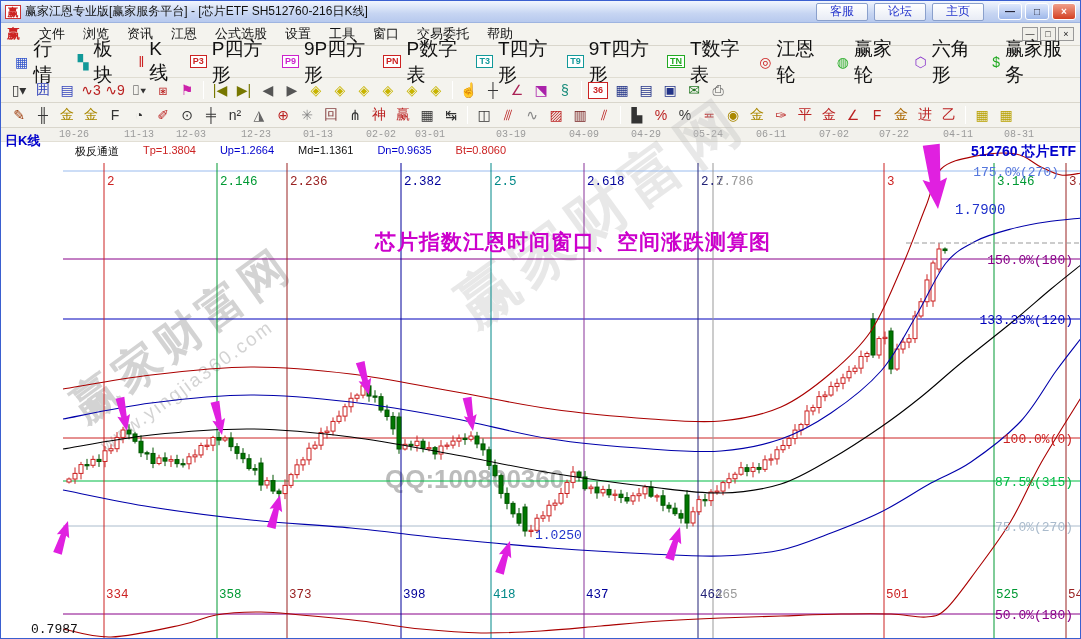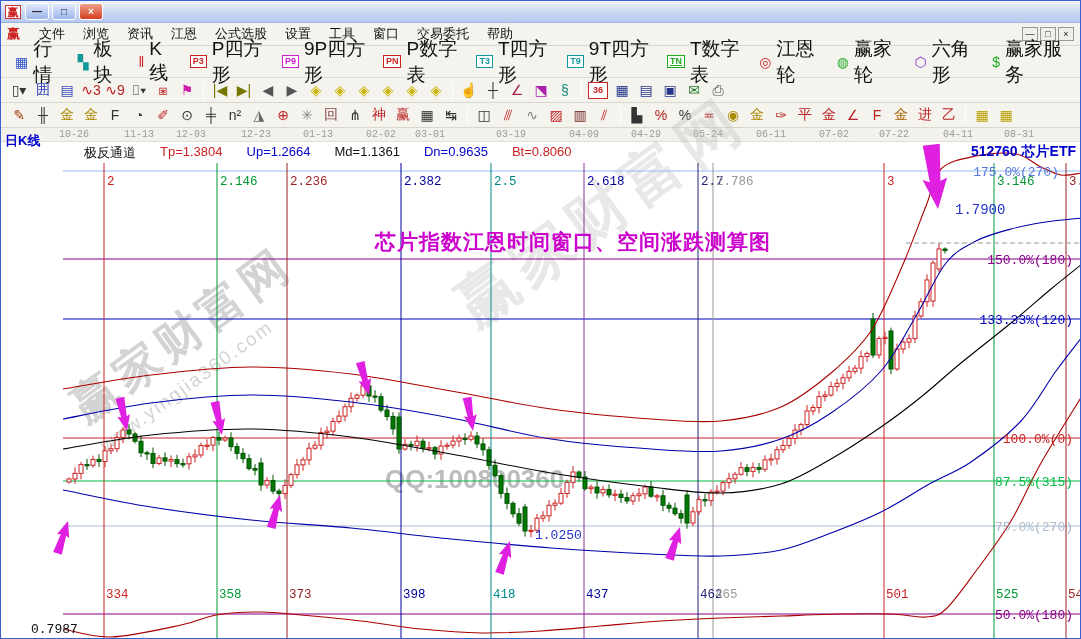--- a/index.html
+++ b/index.html
@@ -50,33 +50,39 @@
   .chartarea{position:relative;width:1081px;height:498px;background:#fff;}
   .wm{position:absolute;z-index:1;pointer-events:none;white-space:nowrap;}
   .wm-big{left:58px;top:160px;transform:rotate(-36deg);color:rgba(175,175,175,0.55);
     font-size:46px;font-weight:bold;letter-spacing:6px;}
   .wm-big .wm-url{display:block;font-size:19px;letter-spacing:2px;font-weight:normal;margin-top:2px;}
   .wm-big2{left:430px;top:30px;transform:rotate(-36deg);color:rgba(190,190,190,0.35);
     font-size:60px;font-weight:bold;letter-spacing:8px;}
   .wm-qq{left:384px;top:322px;color:#bcbcbc;font-size:26px;font-weight:bold;}
   #chart-svg{position:absolute;left:0;top:0;z-index:2;}
   .overlay{position:absolute;z-index:3;pointer-events:none;white-space:nowrap;}
-  #indicator{left:74px;top:2px;display:flex;gap:24px;font-size:13px;margin-left:9px;}
+  #indicator{left:74px;top:2px;display:flex;gap:24px;font-size:11px;}
   #symbol-label{right:6px;top:1px;color:#0000cc;font-size:14px;font-weight:bold;}
   #chart-title{left:374px;top:86px;color:#cc00cc;font-size:21px;font-weight:bold;letter-spacing:1px;}
   .kperiod{position:absolute;left:4px;top:131px;z-index:10;color:#0000cc;font-size:13px;font-weight:bold;}
   text{font-family:"Liberation Mono",monospace;}
 </style>
 </head>
 <body>
 
 <div class="window">
 
   <div class="titlebar">
     <div class="app-logo">赢</div>
+    <div class="title-text">赢家江恩专业版[赢家服务平台] - [芯片ETF  SH512760-216日K线]</div>
+    <div class="tb-links" id="tb-links">
+        <div class="tb-link">客服</div>
+        <div class="tb-link">论坛</div>
+        <div class="tb-link">主页</div>
+      </div>
     <div class="win-btns">
       <div class="win-btn">—</div>
       <div class="win-btn">□</div>
       <div class="win-btn close">×</div>
     </div>
   </div>
 
   <div class="menubar" id="menubar">
     <span class="menu-logo">赢</span>
   <div class="menu-item">文件</div>

